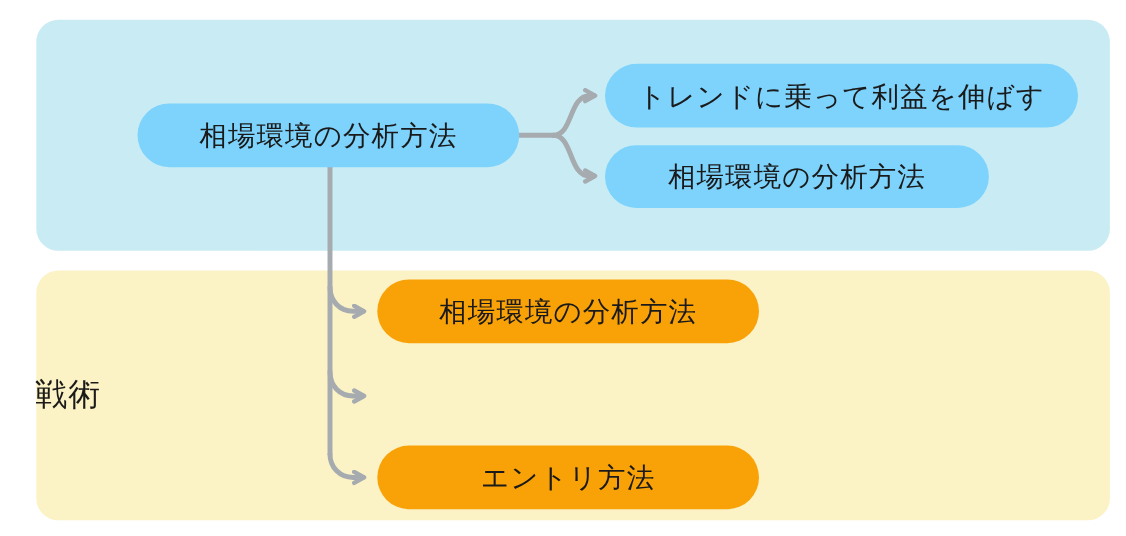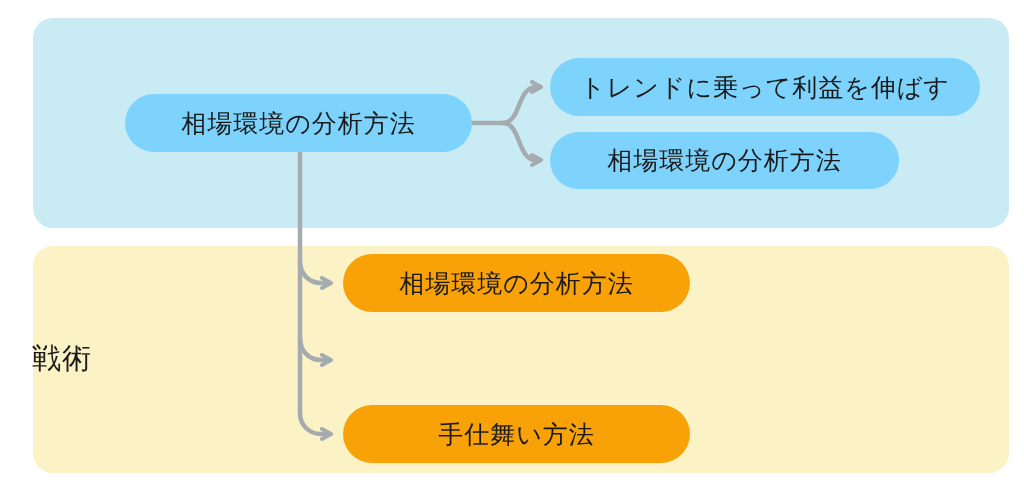--- a/index.html
+++ b/index.html
@@ -84,15 +84,15 @@
     </g>
   </svg>
 
   <div class="section-label label-tactics">戦術</div>
 
   <div class="node node-blue node-root">相場環境の分析方法</div>
   <div class="node node-blue node-profit">トレンドに乗って利益を伸ばす</div>
   <div class="node node-blue node-losscut">相場環境の分析方法</div>
 
   <div class="node node-orange node-analysis">相場環境の分析方法</div>
-  <div class="node node-orange node-exit">手仕舞い方法</div>
+  <div class="node node-orange node-exit">エントリ方法</div>
 
 </div>
 
 </body></html>

